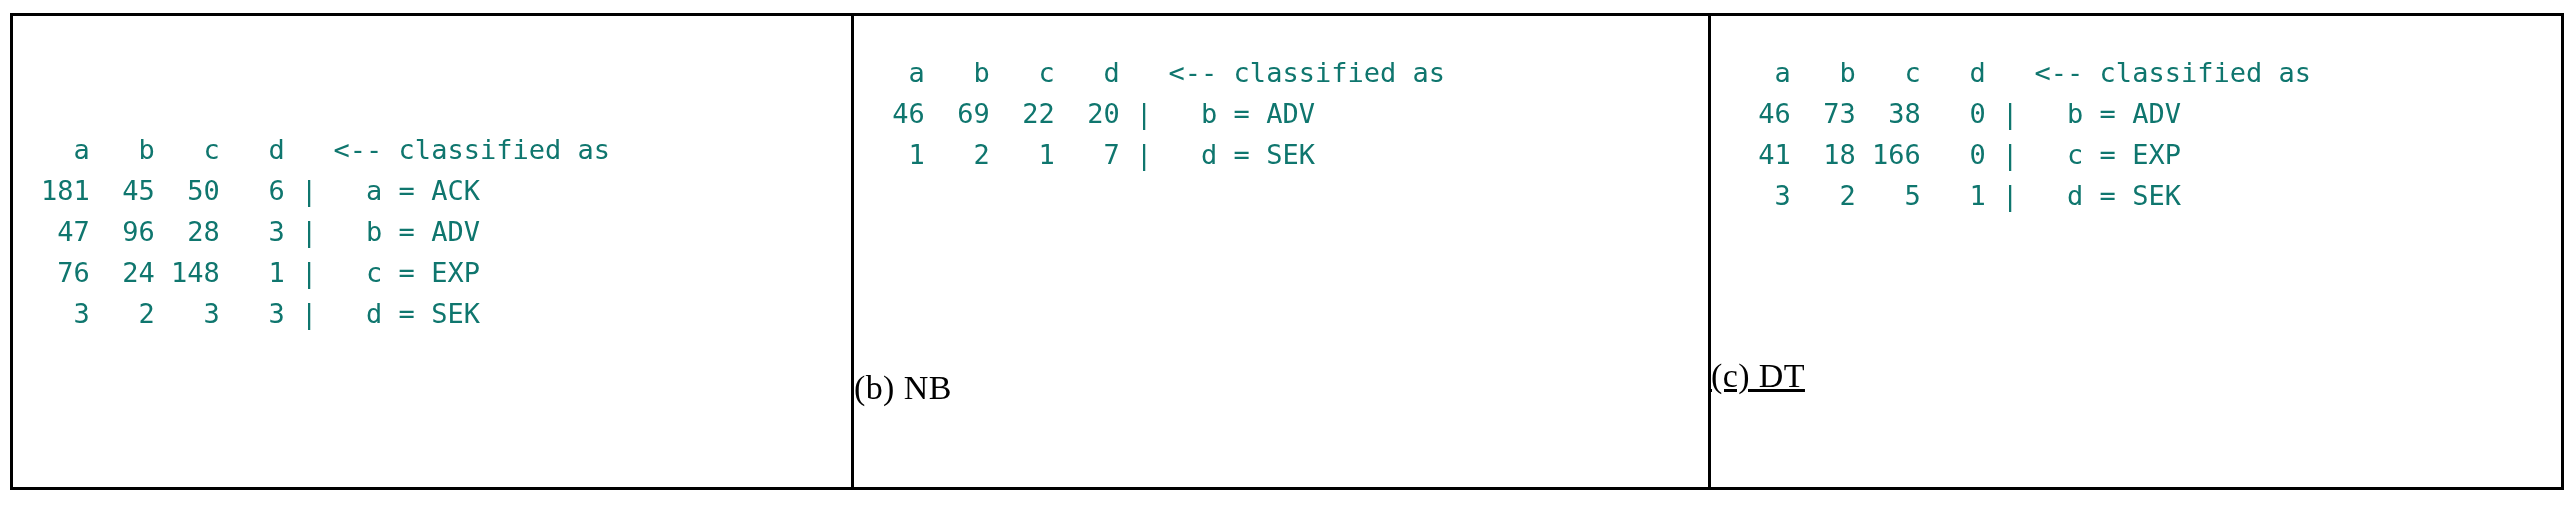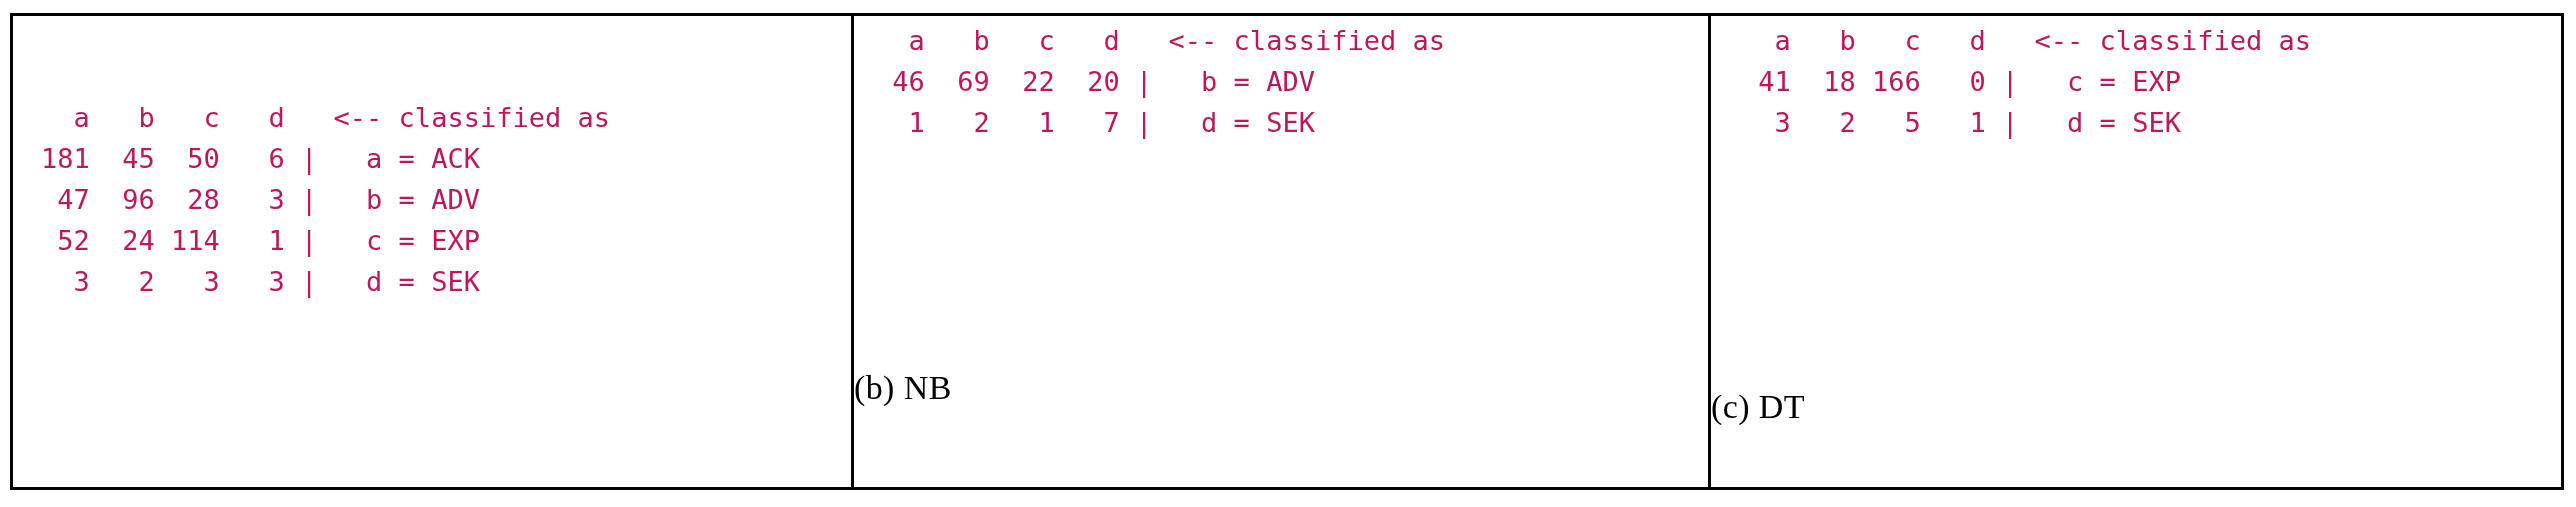--- a/index.html
+++ b/index.html
@@ -40,58 +40,59 @@
 
   .panel-a { width: 838px; }
   .panel-b { width: 857px; }
   .panel-c { width: 851px; }
 
   .matrix {
     position: absolute;
     font-family: "DejaVu Sans Mono", "Liberation Mono", monospace;
     font-size: 27px;
     line-height: 41px;
-    color: #be185d;
+    color: #0f766e;
     white-space: pre;
     letter-spacing: 0px;
+    margin-top: 32px;
     -webkit-font-smoothing: none;
   }
 
   .matrix-a { left: 28px;  top: 81px; }
   .matrix-b { left: 22px;  top: 3.9px;  }
   .matrix-c { left: 31px;  top: 3.9px;  }
 
   .matrix .row { display: block; height: 41px; }
 
   .caption {
     position: absolute;
     width: 100%;
     font-family: "Liberation Serif", "DejaVu Serif", serif;
     font-size: 34px;
     color: #000000;
     letter-spacing: 0.4px;
   }
   .caption-a { top: 420px; margin-top: 45px; }
   .caption-b { top: 353px; }
-  .caption-c { top: 372px; }
+  .caption-c { top: 341px; text-decoration: underline; }
 </style>
 </head>
 <body>
 
 <div id="figure-frame">
 
   <div class="panel panel-a">
-    <div class="matrix matrix-a"><span class="row">  a   b   c   d   &lt;-- classified as</span><span class="row">181  45  50   6 |   a = ACK</span><span class="row"> 47  96  28   3 |   b = ADV</span><span class="row"> 52  24 114   1 |   c = EXP</span><span class="row">  3   2   3   3 |   d = SEK</span></div>
+    <div class="matrix matrix-a"><span class="row">  a   b   c   d   &lt;-- classified as</span><span class="row">181  45  50   6 |   a = ACK</span><span class="row"> 47  96  28   3 |   b = ADV</span><span class="row"> 76  24 148   1 |   c = EXP</span><span class="row">  3   2   3   3 |   d = SEK</span></div>
     <div class="caption caption-a">(a) LOG</div>
   </div>
 
   <div class="panel panel-b">
     <div class="matrix matrix-b"><span class="row">  a   b   c   d   &lt;-- classified as</span><span class="row"> 46  69  22  20 |   b = ADV</span><span class="row">  1   2   1   7 |   d = SEK</span></div>
     <div class="caption caption-b">(b) NB</div>
   </div>
 
   <div class="panel panel-c">
-    <div class="matrix matrix-c"><span class="row">  a   b   c   d   &lt;-- classified as</span><span class="row"> 41  18 166   0 |   c = EXP</span><span class="row">  3   2   5   1 |   d = SEK</span></div>
+    <div class="matrix matrix-c"><span class="row">  a   b   c   d   &lt;-- classified as</span><span class="row"> 46  73  38   0 |   b = ADV</span><span class="row"> 41  18 166   0 |   c = EXP</span><span class="row">  3   2   5   1 |   d = SEK</span></div>
     <div class="caption caption-c">(c) DT</div>
   </div>
 
 </div>
 
 
 </body></html>

